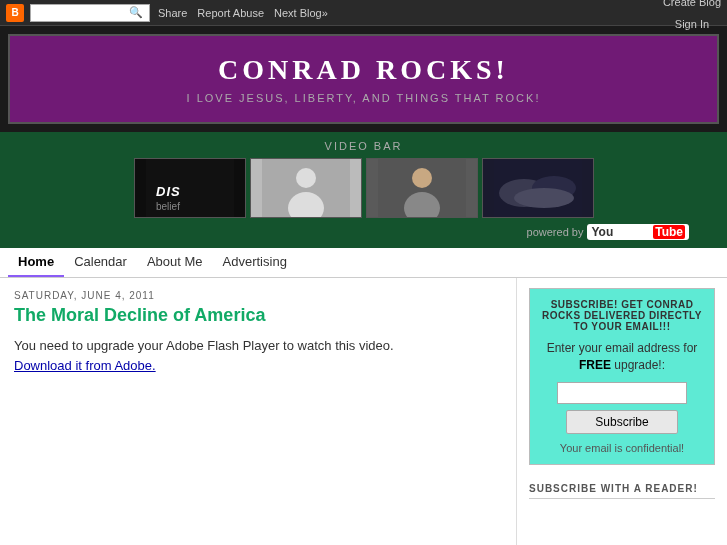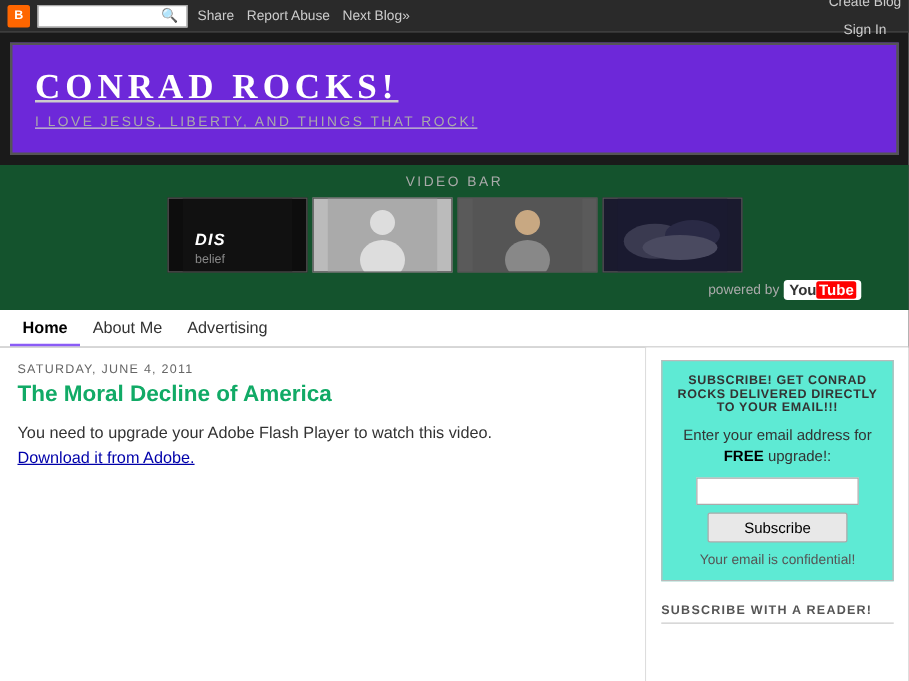--- a/index.html
+++ b/index.html
@@ -46,25 +46,25 @@
     #topbar .right-links {
       margin-left: auto;
       display: flex; align-items: center; gap: 10px; flex-direction: column;
     }
     #topbar .right-links a {
       color: #ccc; text-decoration: none; font-size: 11px;
     }
 
     
     #site-header {
-      background: #6d28d9;
+      background: #701a75;
       border: 2px solid #555;
       margin: 8px;
       padding: 18px;
-      text-decoration: underline;
+      text-align: center;
     }
     #site-header h1 {
       font-size: 28px;
       font-weight: bold;
       color: white;
       letter-spacing: 4px;
       font-family: Georgia, serif;
     }
     #site-header .tagline {
       font-size: 11px;
@@ -108,21 +108,21 @@
       margin-top: 2px;
     }
     .youtube-logo {
       display: inline-flex; align-items: center;
       background: white;
       border-radius: 3px;
       padding: 1px 4px;
       margin-left: 4px;
     }
     .youtube-logo .yt-you { color: #333; font-weight: bold; font-size: 12px; }
-    .youtube-logo .yt-tube { background: #f00; color: white; font-weight: bold; font-size: 12px; padding: 0 2px; border-radius: 2px; }
+    .youtube-logo .yt-tube { background: #f00; color: white; font-weight: bold; font-size: 12px; padding: 0 2px; border-radius: 2px; margin-left: 40px; }
 
     
     #site-nav {
       background: white;
       display: flex;
       border-bottom: 1px solid #ccc;
       padding: 0 8px;
     }
     #site-nav a {
       display: inline-block;
@@ -314,20 +314,21 @@
     <span>powered by</span>
     <span class="youtube-logo">
       <span class="yt-you">You</span>
         <span class="yt-tube">Tube</span>
     </span>
   </div>
 </div>
 
 <div id="site-nav">
   <a href="#" class="active">Home</a>
+  <a href="#">Calendar</a>
   <a href="#">About Me</a>
   <a href="#">Advertising</a>
 </div>
 
 <div id="main-content">
 
   <div id="blog-section">
     <div class="post-date">Saturday, June 4, 2011</div>
     <div class="post-title">The Moral Decline of America</div>
     <div class="post-body">

